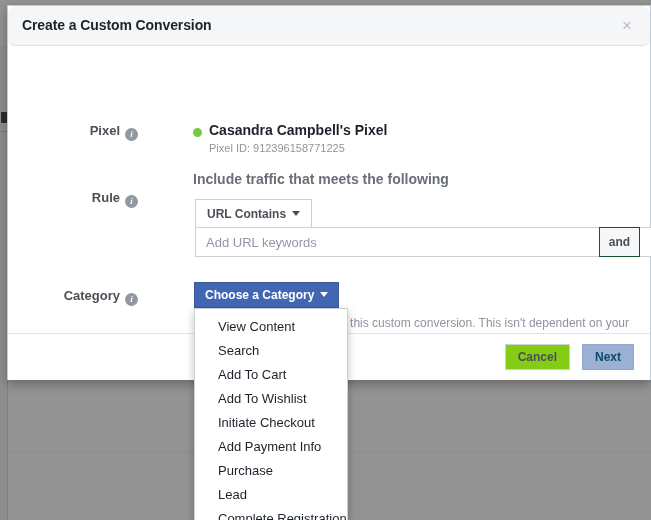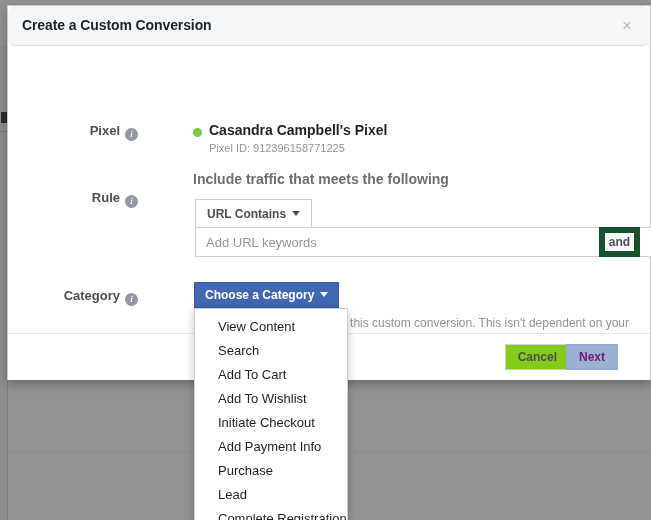--- a/index.html
+++ b/index.html
@@ -225,21 +225,21 @@
   #url-keywords-input::placeholder { color: #9197a3; }
 
   #and-button {
     position: absolute;
     left: 591px;
     top: 181px;
     width: 41px;
     height: 30px;
     box-sizing: border-box;
     background: #f6f7f9;
-    border: 6px solid #14532d;
+    border: 1px solid #14532d;
     font-size: 12px;
     font-weight: bold;
     color: #4b4f56;
     cursor: pointer;
     font-family: "Liberation Sans", sans-serif;
     padding: 0;
   }
 
   
   #category-label { top: 242px; }
@@ -313,24 +313,24 @@
     font-family: "Liberation Sans", sans-serif;
     padding: 0 12px;
   }
   #cancel-button {
     right: 80px;
     background: #84cc16;
     border: 1px solid #ccd0d5;
     color: #4b4f56;
   }
   #next-button {
-    right: 32px;
+    right: 16px;
     background: #9cb0d4;
     border: 1px solid #93a9d0;
-    color: #701a75;
+    color: #0c4a6e;
   }
 </style>
 </head>
 <body>
 
 <div id="backdrop">
   <div id="backdrop-line"></div>
   <div id="backdrop-left-strip"></div>
   <div id="backdrop-left-chip"></div>
   <div id="backdrop-left-rule"></div>

